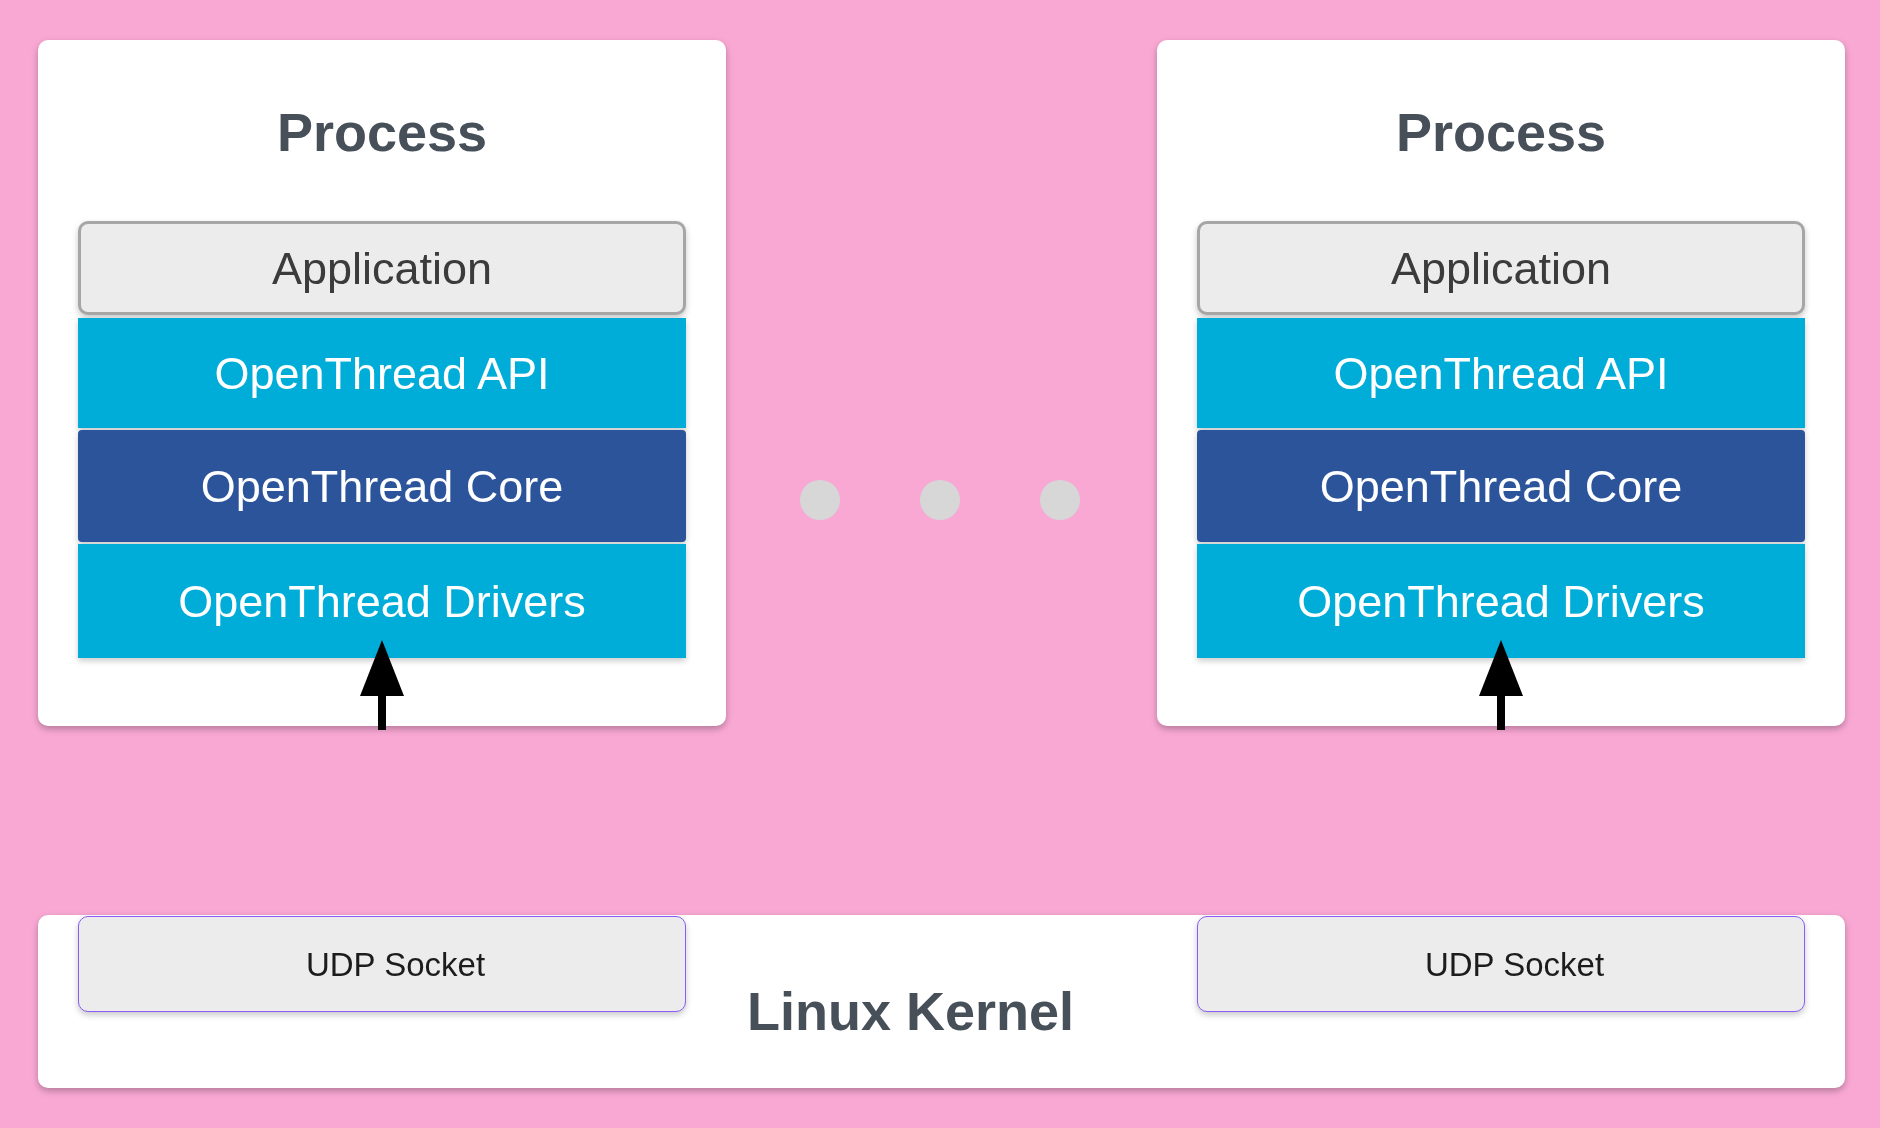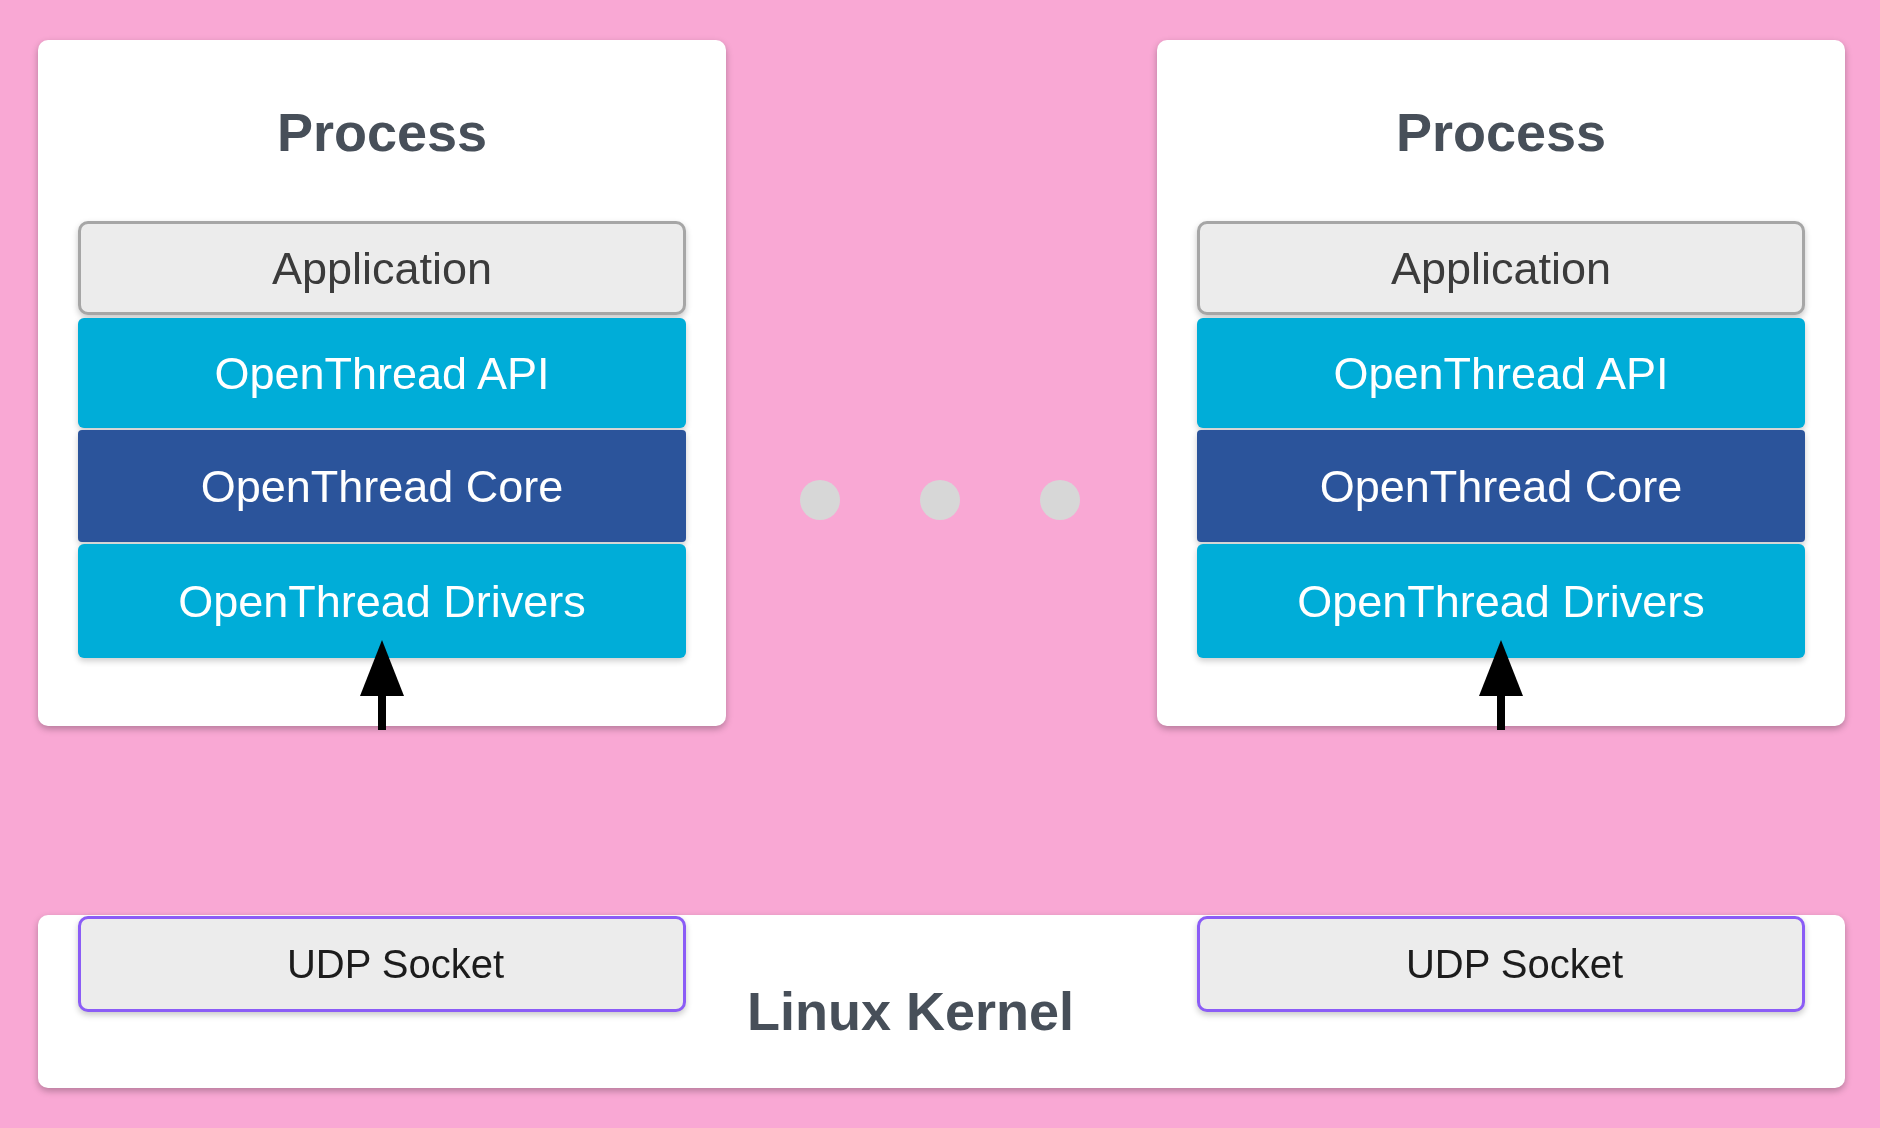--- a/index.html
+++ b/index.html
@@ -53,38 +53,38 @@
     border: 3px solid #a6a6a6;
     border-radius: 10px;
     color: #3b3b3b;
     box-shadow: 0 3px 6px rgba(0,0,0,0.22);
   }
 
   .layer-api,
   .layer-drivers {
     background: #00ADD8;
     color: #ffffff;
-    border-radius: 6px;
+    border-radius: 0;
     box-shadow: 0 3px 6px rgba(0,0,0,0.20);
   }
 
   .layer-core {
     background: #2B549B;
     color: #ffffff;
     border-radius: 4px;
     box-shadow: 0 3px 6px rgba(0,0,0,0.20);
   }
 
   .layer-socket {
     background: #ececec;
-    border: 3px solid #8b5cf6;
+    border: 1px solid #8b5cf6;
     border-radius: 10px;
     color: #1c1c1c;
     box-shadow: 0 3px 6px rgba(0,0,0,0.22);
-    font-size: 40px;
+    font-size: 33px;
     padding-left: 27px;
   }
 
   
   .arrow {
     position: absolute;
     width: 56px;
   }
   .arrow svg { display: block; }
 

